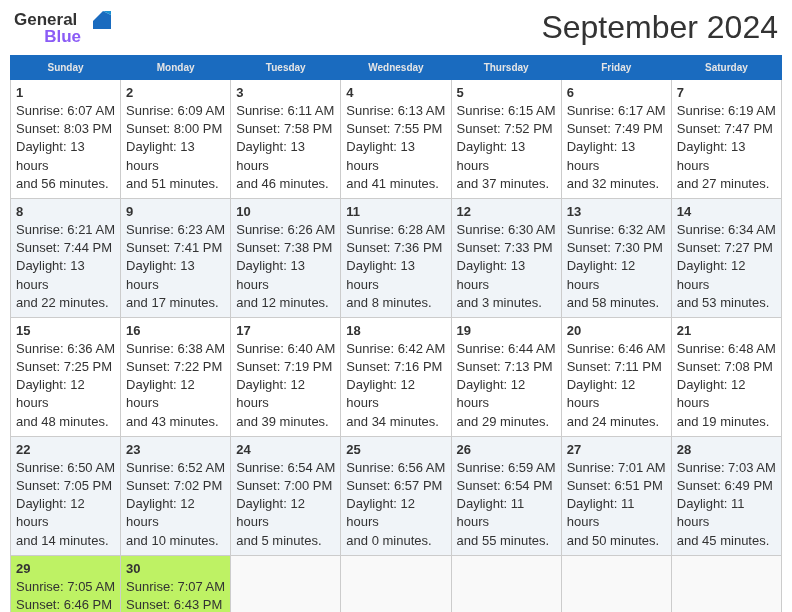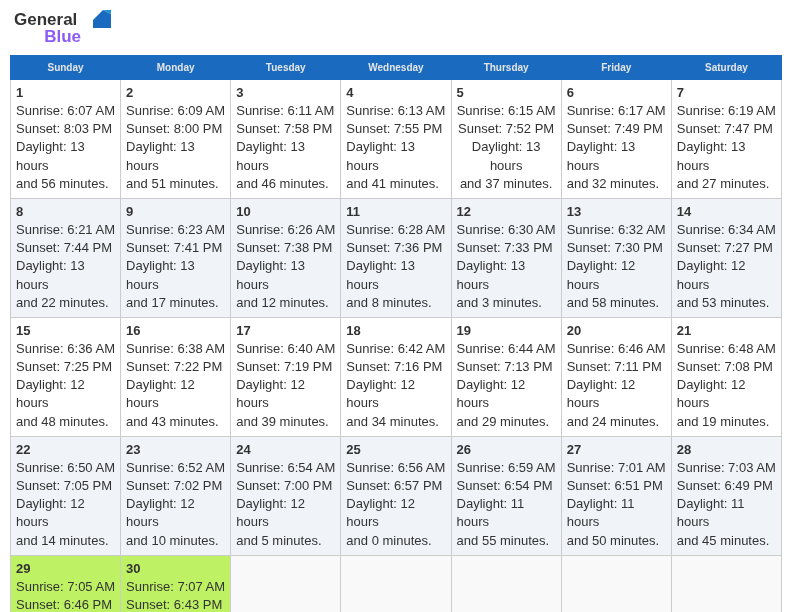--- a/index.html
+++ b/index.html
@@ -83,31 +83,32 @@
     .calendar tr:last-child td.has-data {
       background: #bef264;
     }
   </style>
 </head>
 <body>
 
 <div class="header">
   <div class="logo">
     <div style="display:flex;flex-direction:column;align-items:center;">
-      <div style="display:flex;align-items:flex-start;gap:15px;">
+      <div style="display:flex;align-items:center;gap:15px;">
         <span style="font-size:17px;font-weight:bold;color:#333;">General</span>
         <svg width="18" height="18" viewBox="0 0 18 18" style="margin-left:1px;">
           <polygon points="0,18 18,18 18,4 10,0 0,10" fill="#1a6bbf"></polygon>
           <polygon points="10,0 18,0 18,4" fill="#1a8fd1"></polygon>
         </svg>
       </div>
       <span style="font-size:17px;font-weight:bold;color:#8b5cf6;margin-top:-3px;">Blue</span>
     </div>
   </div>
   <div class="title-block">
+    <div class="month-title">September 2024</div>
   </div>
 </div>
 
 <table class="calendar">
   <thead>
     <tr>
     <th>Sunday</th>
         <th>Monday</th>
         <th>Tuesday</th>
         <th>Wednesday</th>
@@ -141,21 +142,21 @@
         </td>
         <td class="has-data">
           <span class="day-num">4</span>
           <div class="day-info" style="white-space: pre-line;">Sunrise: 6:13 AM
 Sunset: 7:55 PM
 Daylight: 13 hours
 and 41 minutes.</div>
         </td>
         <td class="has-data">
           <span class="day-num">5</span>
-          <div class="day-info" style="white-space: pre-line; text-align: center;">Sunrise: 6:15 AM
+          <div class="day-info" style="white-space: pre-line;">Sunrise: 6:15 AM
 Sunset: 7:52 PM
 Daylight: 13 hours
 and 37 minutes.</div>
         </td>
         <td class="has-data">
           <span class="day-num">6</span>
           <div class="day-info" style="white-space: pre-line;">Sunrise: 6:17 AM
 Sunset: 7:49 PM
 Daylight: 13 hours
 and 32 minutes.</div>

